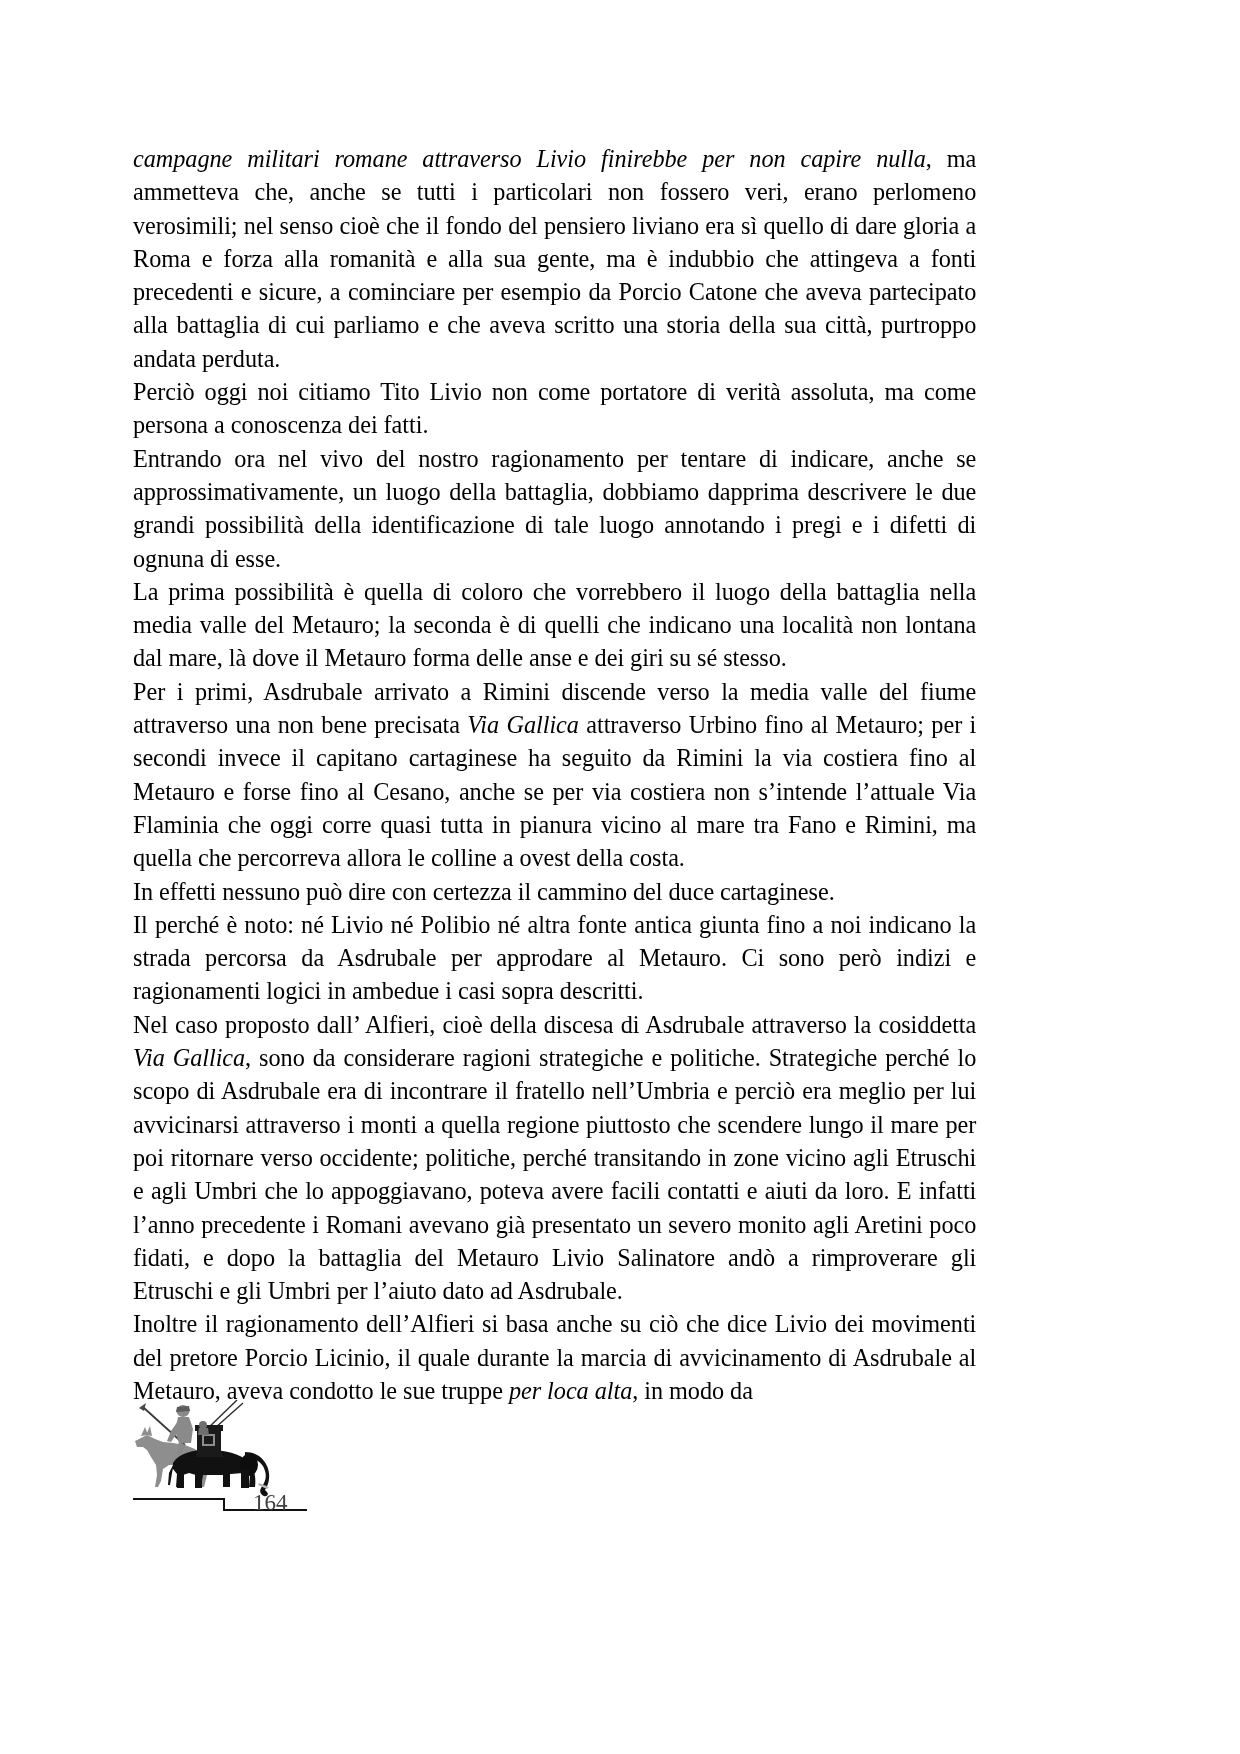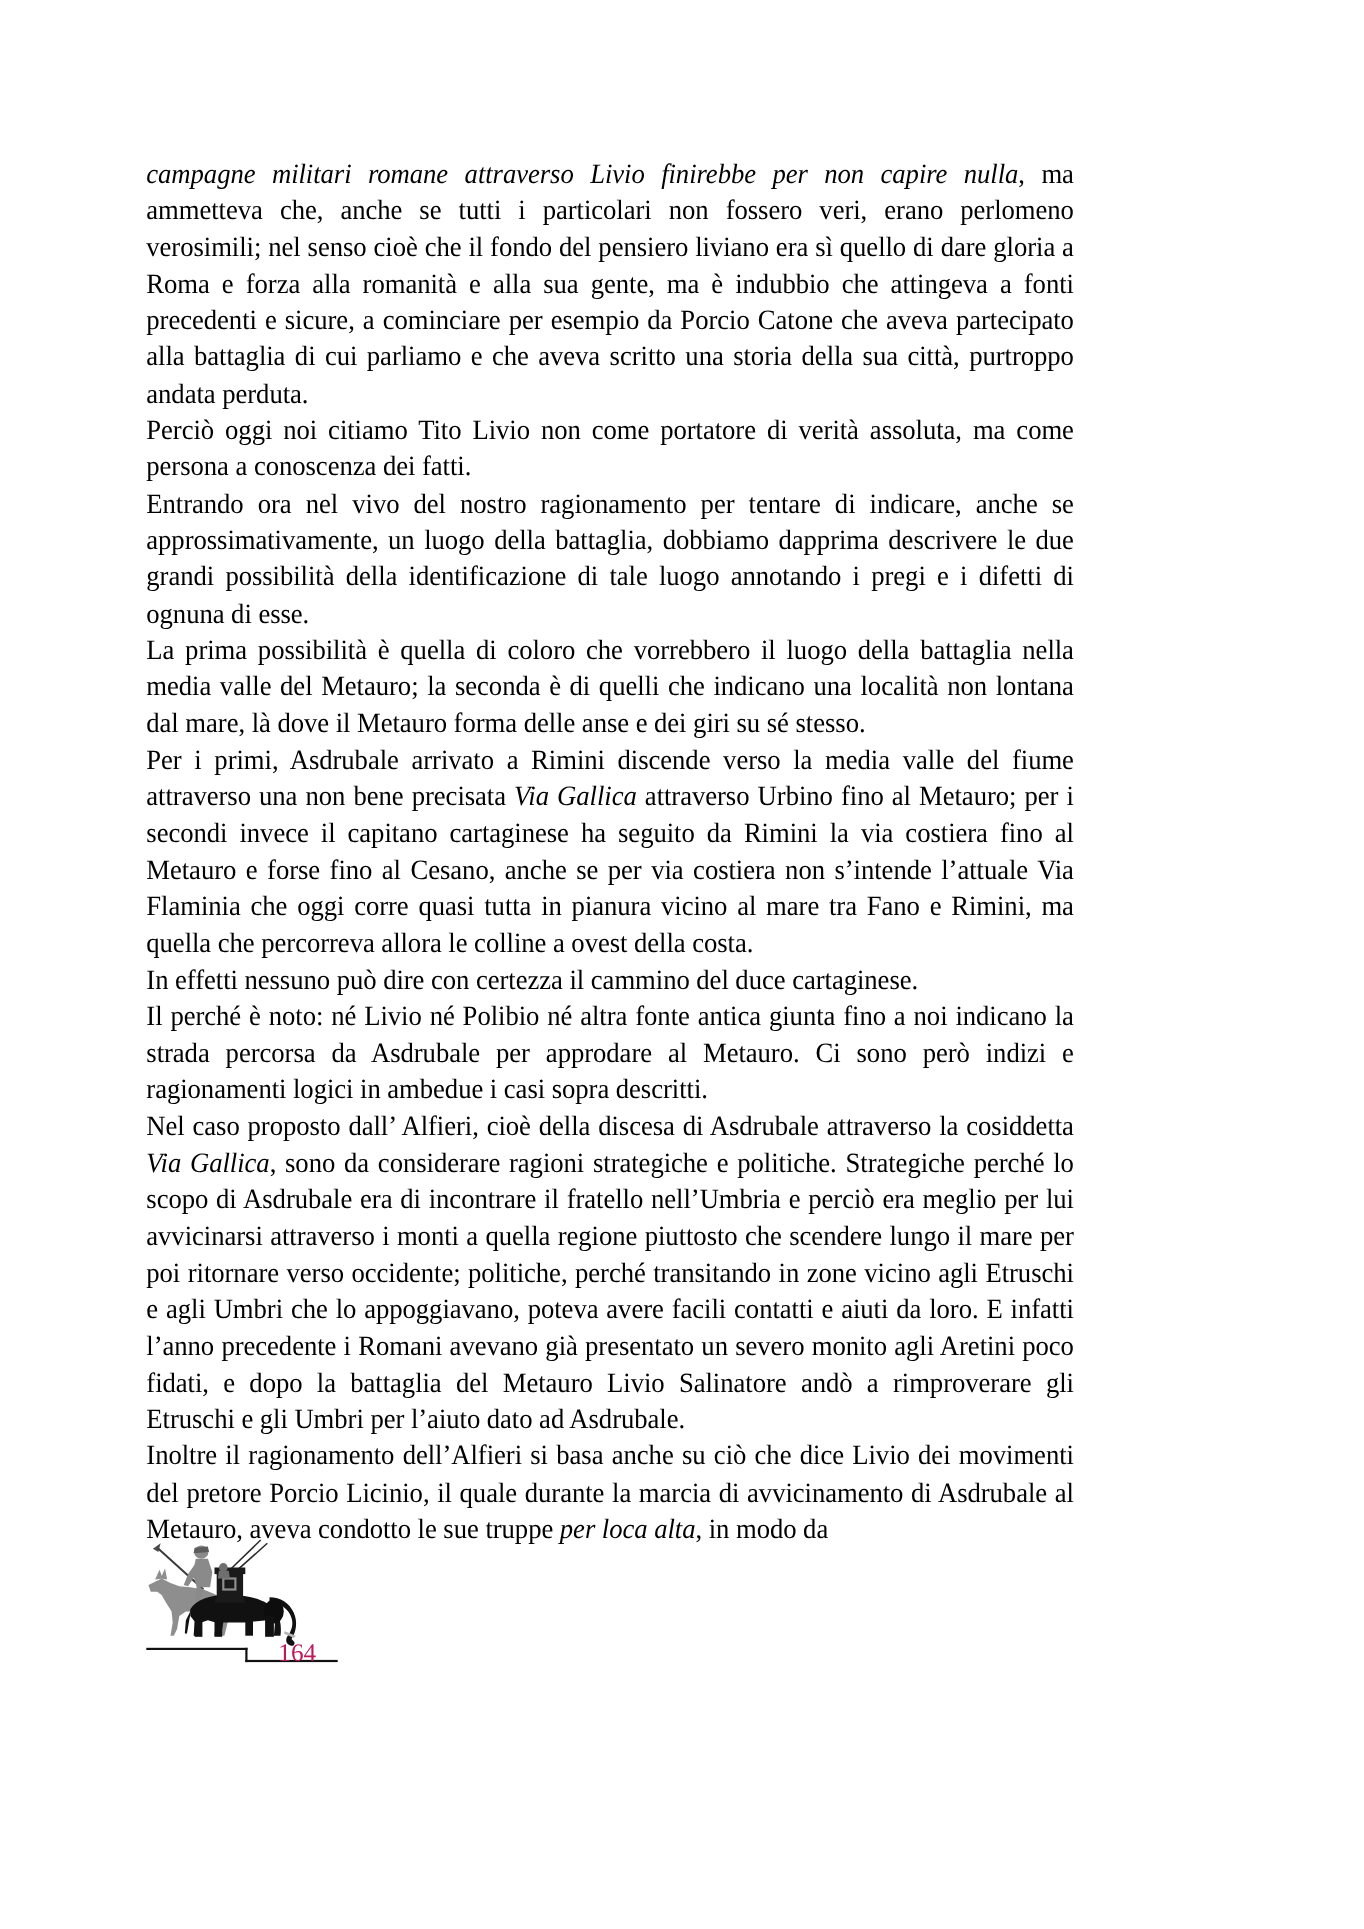--- a/index.html
+++ b/index.html
@@ -90,21 +90,21 @@
     width: 84px;
     height: 2px;
     background: #111;
   }
   .page-number {
     position: absolute;
     left: 120px;
     top: -7px;
     font-size: 23px;
     line-height: 23px;
-    color: #be185d;
+    color: #404040;
     font-family: "Liberation Serif", "DejaVu Serif", serif;
     text-align: center;
   }
 </style>
 </head>
 <body>
 
 <div class="page">
 
   <div class="text-block">

